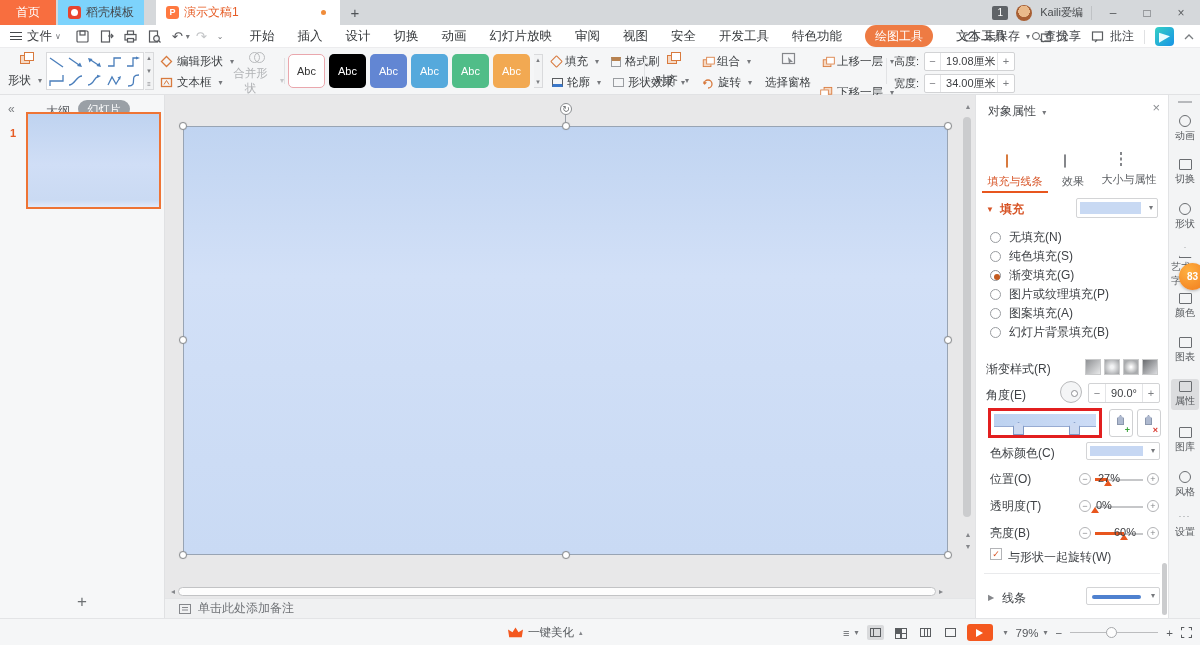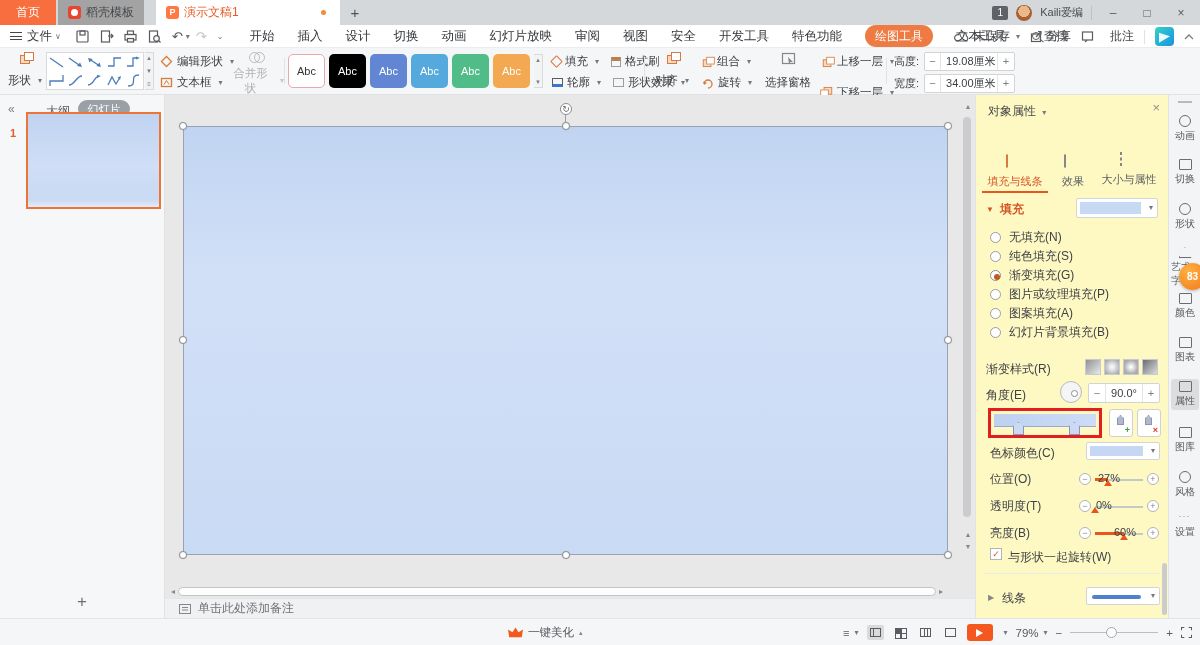--- a/index.html
+++ b/index.html
@@ -8,21 +8,21 @@
 #app{position:relative;width:1200px;height:645px;overflow:hidden}
 .abs{position:absolute}
 .r{display:flex;align-items:center}
 .caret{font-size:8px;color:#76787c;margin-left:3px}
 .sepv{width:1px;height:26px;background:#e2e3e5}
 
 
 .tabbar{position:absolute;top:0;left:0;right:0;height:25px;background:#d5d8db;display:flex;align-items:stretch}
 .tab-home{width:56px;background:#f86e3f;color:#fff;display:flex;align-items:center;justify-content:center;font-size:12px}
 .tab{display:flex;align-items:center;gap:5px;padding:0 10px;font-size:12px;color:#45484c}
-.tab.docer{background:#a3a3a3;margin-left:2px}
+.tab.docer{background:#7dd3fc;margin-left:2px}
 .tab.doc{background:#fff;color:#e65c25;width:184px;margin-left:12px;position:relative}
 .docer-ico{width:13px;height:13px;border-radius:3px;background:#e8442f;position:relative}
 .docer-ico::after{content:"";position:absolute;left:3px;top:3px;width:7px;height:7px;border-radius:50%;background:#fff}
 .ppt-ico{width:13px;height:13px;border-radius:3px;background:#ff7940;color:#fff;font-size:9px;font-weight:bold;text-align:center;line-height:13px}
 .unsaved-dot{position:absolute;right:14px;top:10px;width:5px;height:5px;border-radius:50%;background:#f08c3a}
 .newtab{width:30px;display:flex;align-items:center;justify-content:center;color:#4f5357;font-size:15px}
 .tb-right{position:absolute;right:0;top:0;height:25px;display:flex;align-items:center;gap:8px;padding-right:6px}
 .badge1{min-width:16px;height:14px;background:#5f6367;color:#fff;font-size:10px;border-radius:2px;text-align:center;line-height:14px;padding:0 2px}
 .avatar{width:16px;height:16px;border-radius:50%;background:radial-gradient(circle at 50% 40%,#e9b98a 45%,#a85f33 46%)}
 .uname{font-size:11px;color:#4a4d50}
@@ -100,21 +100,21 @@
 .vthumb{position:absolute;left:0;top:14px;width:8px;height:400px;border-radius:4px;background:#cbccce}
 .varr{position:absolute;left:0;width:10px;text-align:center;font-size:7px;color:#85878b}
 .hscroll{position:absolute;left:6px;top:491px;right:32px;height:10px;display:flex;align-items:center;gap:3px}
 .htrack{flex:1;height:9px;border:1px solid #c2c3c5;background:#fdfdfd;border-radius:5px}
 .harr{font-size:8px;color:#85878b}
 .notesbar{position:absolute;left:0;top:503px;right:0;height:20px;background:#f0f1f2;border-top:1px solid #e4e5e7;display:flex;align-items:center;gap:7px;padding-left:14px;color:#6f7276}
 .note-ico{width:12px;height:10px;border:1.3px solid #85878b;position:relative}
 .note-ico::after{content:"";position:absolute;left:2px;top:2px;width:6px;height:1.2px;background:#85878b;box-shadow:0 2.5px 0 #85878b}
 
 
-.ppanel{position:absolute;left:975px;top:95px;width:193px;height:523px;background:#fef9c3;border-left:1px solid #e2e3e5;font-size:12px}
+.ppanel{position:absolute;left:975px;top:95px;width:193px;height:523px;background:#ffffff;border-left:1px solid #e2e3e5;font-size:12px}
 .pp-title{position:absolute;left:12px;top:8px;color:#45484c}
 .pp-close{position:absolute;right:8px;top:5px;color:#8b8e92;font-size:13px}
 .pp-tabs{position:absolute;left:0;top:28px;right:0;height:25px;border-bottom:1px solid #ececee}
 .pp-tab{position:absolute;top:0;height:25px;display:flex;align-items:center;justify-content:center}
 .pp-tab.on{color:#d75426}
 .pp-tab.on::after{content:"";position:absolute;left:4px;right:4px;bottom:0;height:2px;background:#e8561e}
 .sub{position:absolute;display:flex;flex-direction:column;align-items:center;gap:3px;font-size:11px;color:#5d6064}
 .sub.on{color:#d75426}
 .sub.on::after{content:"";position:absolute;left:0;right:0;bottom:-4px;height:2px;background:#e8561e}
 .subico{width:18px;height:16px;position:relative}
@@ -278,21 +278,21 @@
           <span>未保存</span>
           <span class="caret">▾</span>
         </span>
       <span class="r" style="gap:4px">
         <svg width="13" height="13" viewBox="0 0 13 13">
             <rect x="1.5" y="4" width="9" height="7.5" fill="none" stroke="#5a5d60" stroke-width="1.2"></rect>
             <path d="M6 7 L11 1.5 M8 1.5 H11 V4.5" fill="none" stroke="#5a5d60" stroke-width="1.2"></path>
           </svg>
         <span>分享</span>
         </span>
-      <span class="r" style="gap:16px">
+      <span class="r" style="gap:6px">
         <svg width="13" height="13" viewBox="0 0 13 13">
             <rect x="1.5" y="2" width="10" height="8" fill="none" stroke="#5a5d60" stroke-width="1.2"></rect>
             <path d="M4 12 L6 10" stroke="#5a5d60" stroke-width="1.2"></path>
           </svg>
         <span>批注</span>
         </span>
       <span style="width:1px;height:14px;background:#e0e1e3"></span>
       <span class="wpslogo"></span>
       <svg width="10" height="6" viewBox="0 0 10 6">
           <path d="M1 5 L5 1 L9 5" fill="none" stroke="#7a7d81" stroke-width="1.3"></path>

